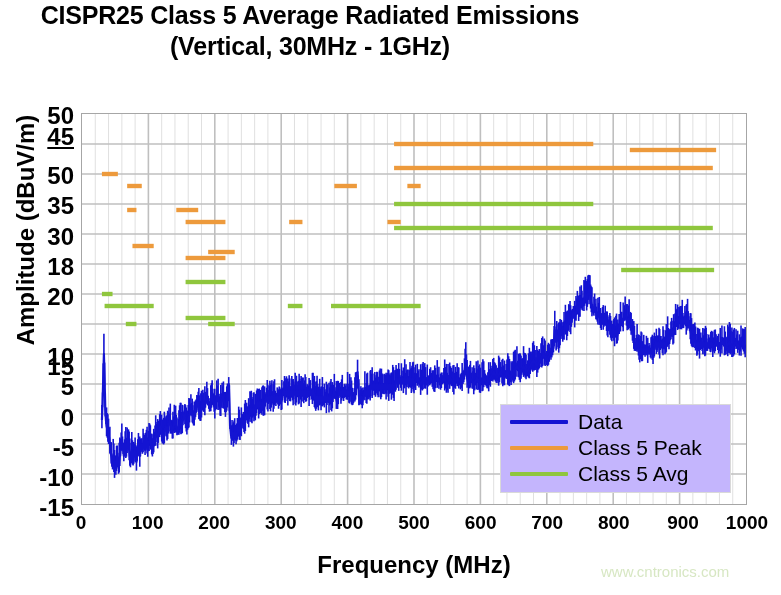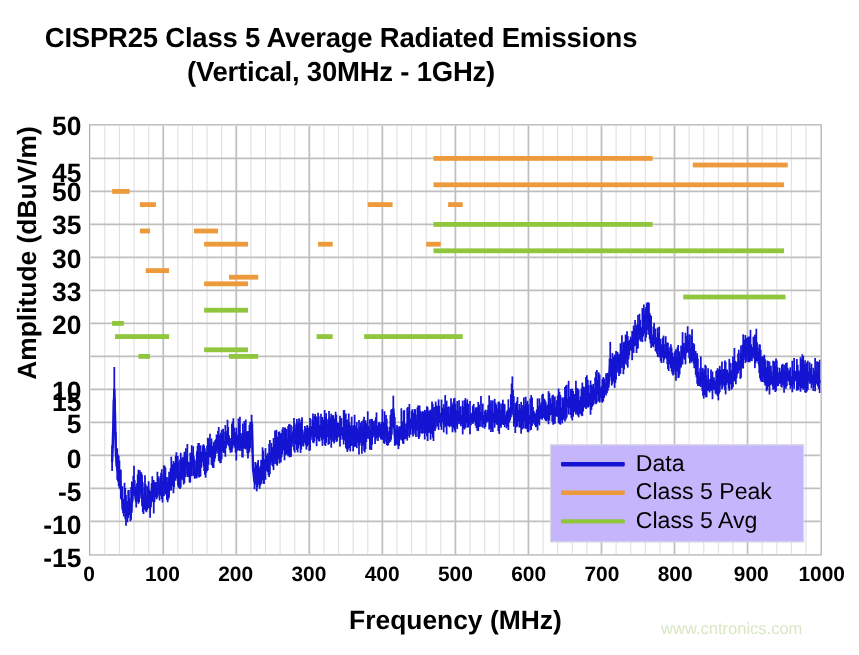--- a/index.html
+++ b/index.html
@@ -6,21 +6,21 @@
   body{
     width:781px;height:595px;
     background:#ffffff;
     font-family:"Liberation Sans", sans-serif;
     overflow:hidden;
     position:relative;
   }
   #chart-root{position:absolute;inset:0;}
 
   .title-block{
-    position:absolute;left:0;top:20px;width:620px;
+    position:absolute;left:0;top:0;width:620px;
     text-align:center;
     font-weight:bold;
     font-size:25px;
     line-height:31px;
     color:#000;
     letter-spacing:-0.2px;
   }
   .title-line2{display:block;}
 
   
@@ -129,25 +129,25 @@
 
   <div class="ytick-wrap" id="ytick-wrap">
       <div class="ytick" style="top: 392px;">-15</div>
       <div class="ytick" style="top: 361.846px;">-10</div>
       <div class="ytick" style="top: 331.692px;">-5</div>
       <div class="ytick" style="top: 301.538px;">0</div>
       <div class="ytick" style="top: 271.385px;">5</div>
       <div class="ytick" style="top: 241.231px;">10</div>
       <div class="ytick" style="top: 211.077px; margin-top: 40px;">15</div>
       <div class="ytick" style="top: 180.923px;">20</div>
-      <div class="ytick" style="top: 150.769px;">33</div>
+      <div class="ytick" style="top: 150.769px;">18</div>
       <div class="ytick" style="top: 120.615px;">30</div>
       <div class="ytick" style="top: 90.4615px;">35</div>
       <div class="ytick" style="top: 60.3077px;">50</div>
-      <div class="ytick" style="top: 42px;">45</div>
+      <div class="ytick" style="top: 21px; text-decoration: underline;">45</div>
       <div class="ytick" style="top: 0px;">50</div>
     </div>
 
   <div class="plot-frame">
     <svg class="grid-svg" id="grid-svg" viewBox="0 0 666 392" preserveAspectRatio="none">
         <line x1="13.32" y1="0" x2="13.32" y2="392" stroke="#e0e0e0" stroke-width="1"></line>
         <line x1="26.64" y1="0" x2="26.64" y2="392" stroke="#e0e0e0" stroke-width="1"></line>
         <line x1="39.96" y1="0" x2="39.96" y2="392" stroke="#e0e0e0" stroke-width="1"></line>
         <line x1="53.28" y1="0" x2="53.28" y2="392" stroke="#e0e0e0" stroke-width="1"></line>
         <line x1="79.92" y1="0" x2="79.92" y2="392" stroke="#e0e0e0" stroke-width="1"></line>

